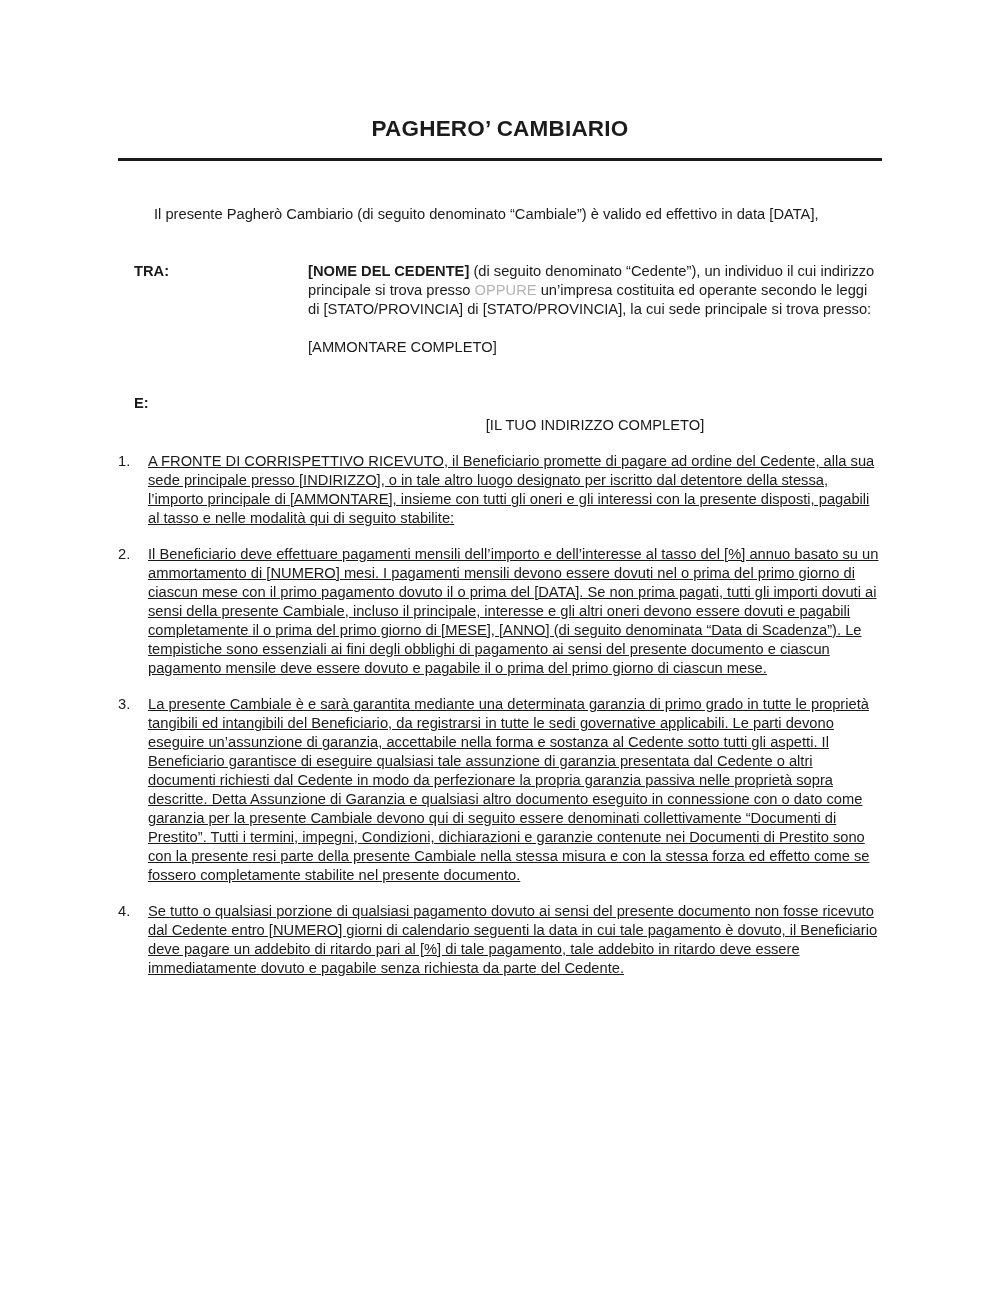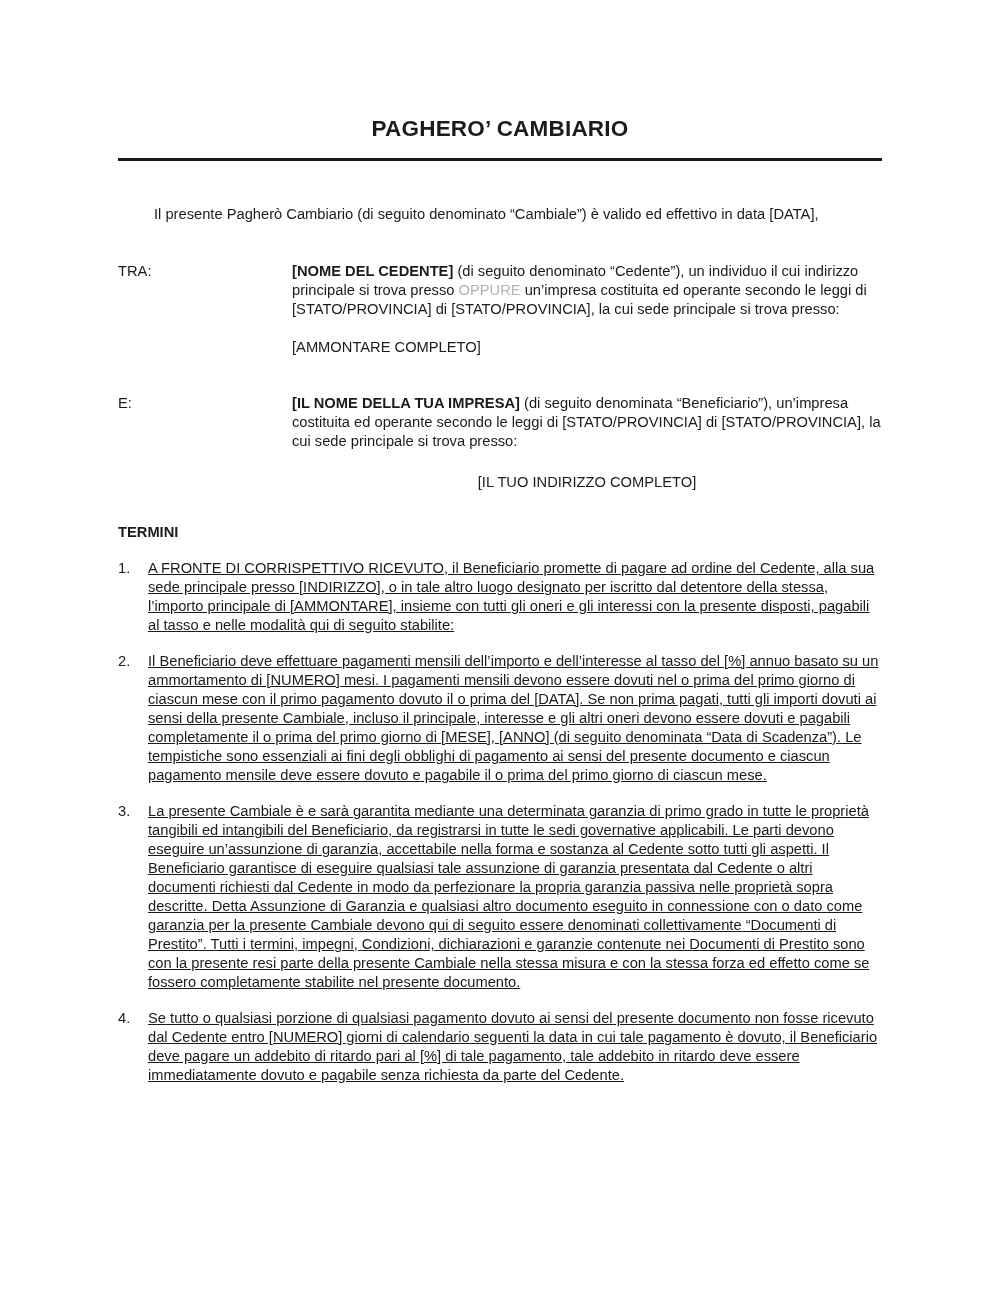--- a/index.html
+++ b/index.html
@@ -39,21 +39,22 @@
     margin-top: 44px;
     margin-left: 36px;
   }
   .party {
     display: flex;
   }
   .party.tra { margin-top: 38px; }
   .party.e   { margin-top: 37px; }
   .party-label {
     flex: 0 0 174px;
-    font-weight: normal;
+    font-weight: bold;
+    margin-left: 16px;
   }
   .party-content { flex: 1 1 auto; }
   .party-address { margin-top: 19px; }
   .party.e .party-address { margin-top: 22px; text-align: center; }
   .bold { font-weight: bold; margin-top: 13px; }
   .muted { color: #b3b3b3; }
   .terms-heading {
     margin-top: 31px;
     font-weight: bold;
     font-size: 14.7px;
@@ -96,26 +97,24 @@
     <div class="party-label">TRA:</div>
     <div class="party-content">
       <p class="party-par"><span class="bold">[NOME DEL CEDENTE]</span><span> (di seguito denominato “Cedente”), un individuo il cui indirizzo principale si trova presso </span><span class="muted">OPPURE</span><span> un’impresa costituita ed operante secondo le leggi di [STATO/PROVINCIA] di [STATO/PROVINCIA], la cui sede principale si trova presso:</span></p>
       <p class="party-address">[AMMONTARE COMPLETO]</p>
     </div>
   </div>
 
   <div class="party e body-text">
     <div class="party-label">E:</div>
     <div class="party-content">
-      <p class="party-par"><span class="bold">[IL NOME DELLA TUA IMPRESA]</span><span> (di seguito denominata “Beneficiario”), un’impresa costituita ed operante secondo le leggi di [STATO/PROVINCIA] di [STATO/PROVINCIA], la cui sede principale si trova presso:</span></p>
       <p class="party-address">[IL TUO INDIRIZZO COMPLETO]</p>
     </div>
   </div>
 
-  <h2 class="terms-heading">TERMINI</h2>
 
   <div class="term body-text">
     <span class="term-num">1.</span>
     <div class="term-text">A FRONTE DI CORRISPETTIVO RICEVUTO, il Beneficiario promette di pagare ad ordine del Cedente, alla sua sede principale presso [INDIRIZZO], o in tale altro luogo designato per iscritto dal detentore della stessa, l’importo principale di [AMMONTARE], insieme con tutti gli oneri e gli interessi con la presente disposti, pagabili al tasso e nelle modalità qui di seguito stabilite:</div>
   </div>
 
   <div class="term body-text">
     <span class="term-num">2.</span>
     <div class="term-text">Il Beneficiario deve effettuare pagamenti mensili dell’importo e dell’interesse al tasso del [%] annuo basato su un ammortamento di [NUMERO] mesi. I pagamenti mensili devono essere dovuti nel o prima del primo giorno di ciascun mese con il primo pagamento dovuto il o prima del [DATA]. Se non prima pagati, tutti gli importi dovuti ai sensi della presente Cambiale, incluso il principale, interesse e gli altri oneri devono essere dovuti e pagabili completamente il o prima del primo giorno di [MESE], [ANNO] (di seguito denominata “Data di Scadenza”). Le tempistiche sono essenziali ai fini degli obblighi di pagamento ai sensi del presente documento e ciascun pagamento mensile deve essere dovuto e pagabile il o prima del primo giorno di ciascun mese.</div>
   </div>

